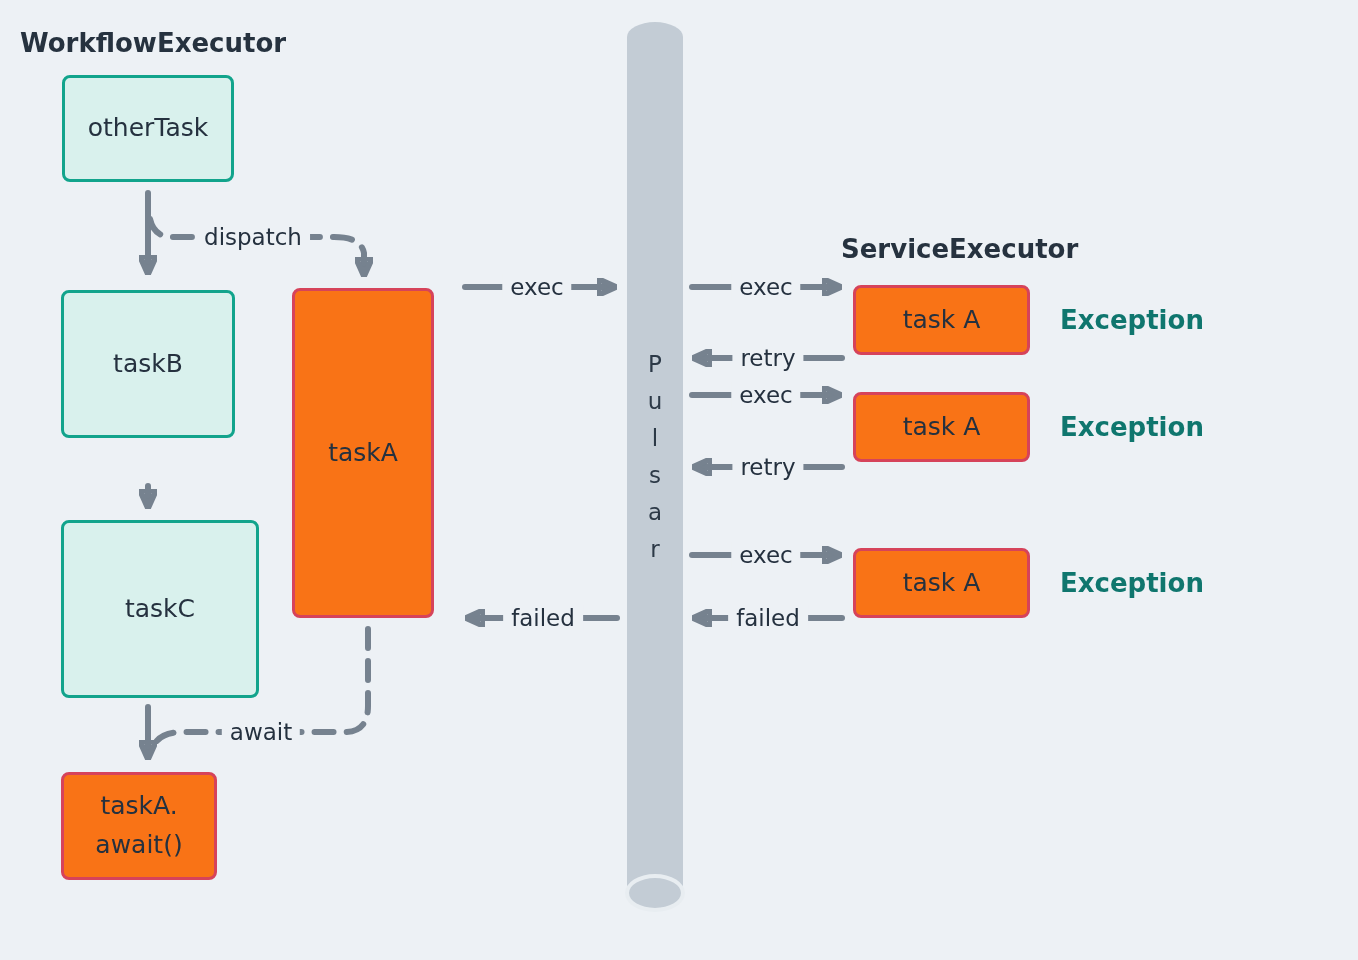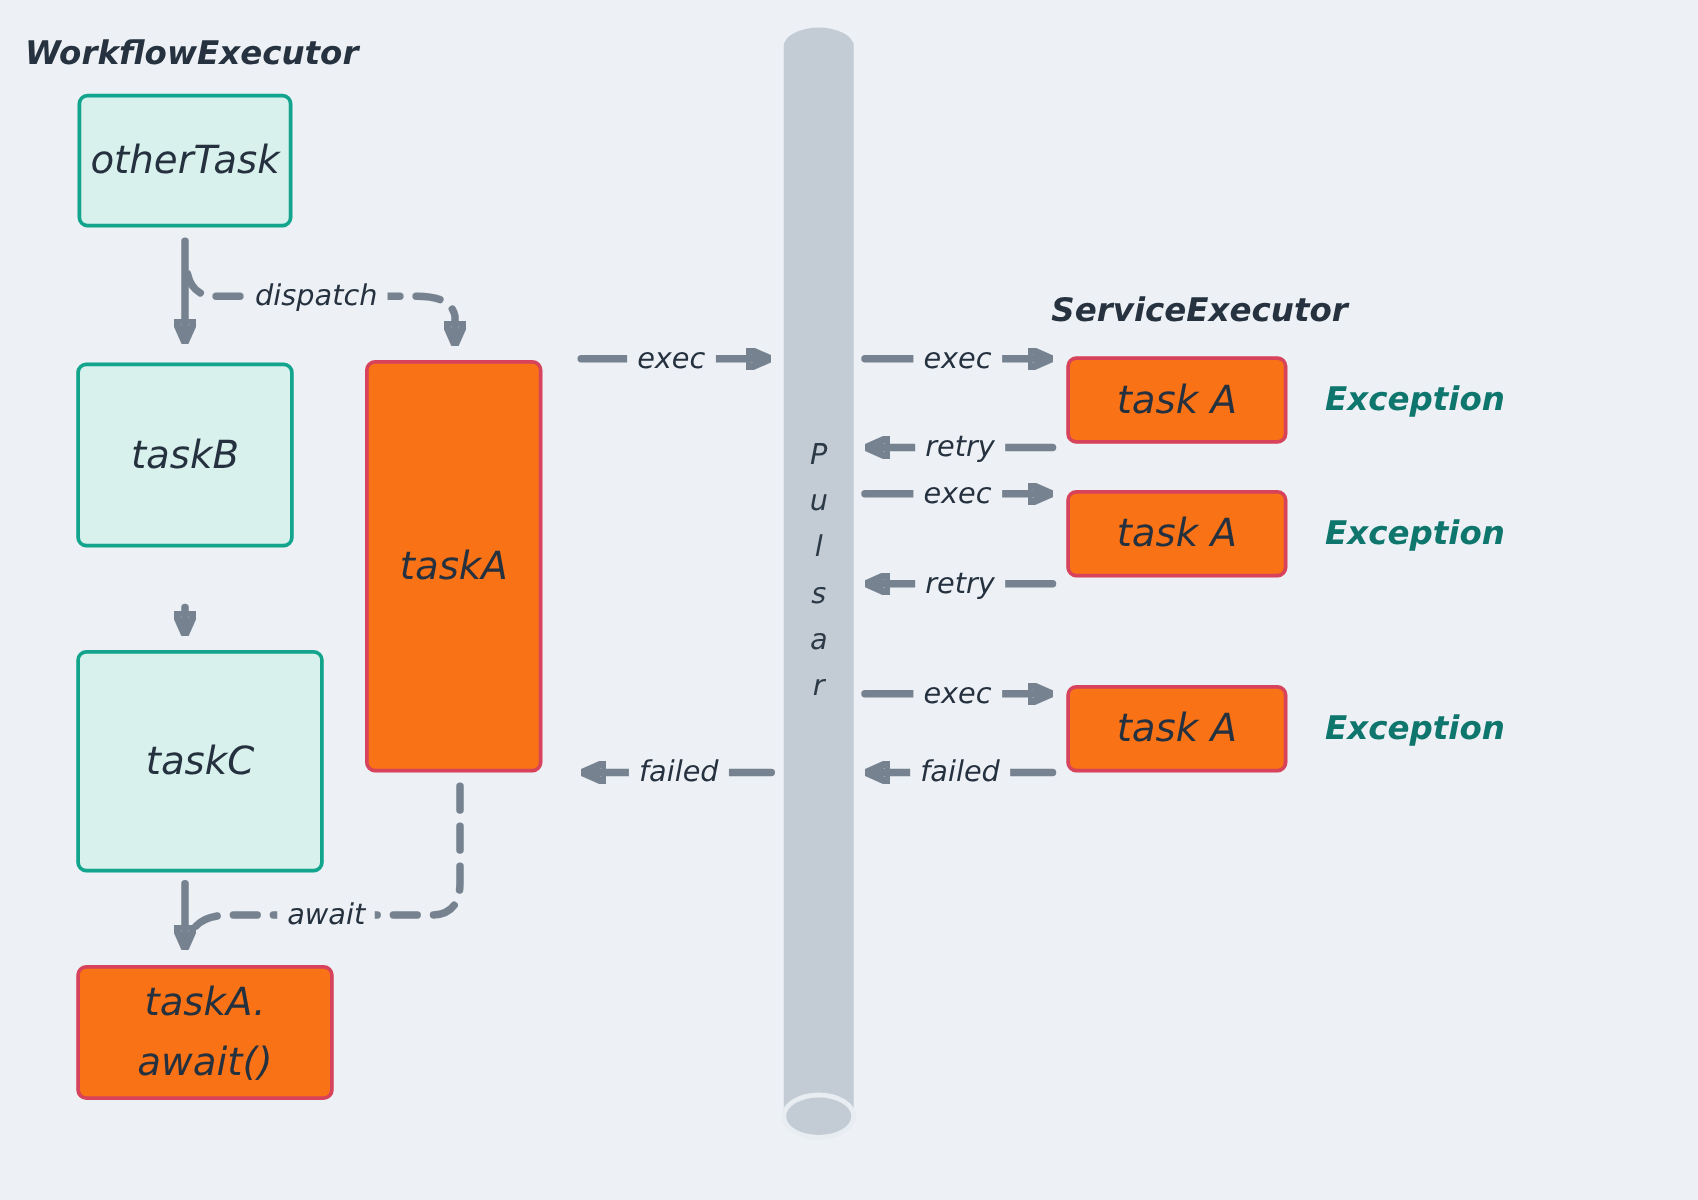--- a/index.html
+++ b/index.html
@@ -1,27 +1,27 @@
 <!DOCTYPE html>
 <html><head>
 <meta charset="utf-8">
 <style>
   html,body{margin:0;padding:0;}
   body{font-family:"DejaVu Sans","Liberation Sans",sans-serif;}
   .canvas{
     position:relative;width:1358px;height:960px;
-    background:#edf1f5;overflow:hidden;font-style:italic;
+    background:#edf1f5;overflow:hidden;
   }
   .arrow-layer{position:absolute;left:0;top:0;width:1358px;height:960px;}
   .arrow-layer path{fill:none;stroke:#76828f;stroke-width:6;stroke-linecap:round;stroke-linejoin:round;}
   .arrow-layer path.dashed{stroke-dasharray:19 13;}
   .box{
     position:absolute;box-sizing:border-box;border-radius:8px;
     display:flex;flex-direction:column;align-items:center;justify-content:center;
-    font-size:31px;color:#25313f;text-align:right;line-height:1.55;
+    font-size:25px;color:#25313f;text-align:right;line-height:1.55;
   }
   .teal{background:#d9f1ed;border:3px solid #12a48c;}
   .pink{background:#f97316;border:3px solid #d6435a;}
   .diagram-title{
     position:absolute;font-size:26px;font-weight:bold;color:#26323f;white-space:nowrap;
   }
   .edge-label{
     position:absolute;transform:translate(-50%,-50%);
     background:#edf1f5;padding:0 8px;font-size:23px;color:#25313f;white-space:nowrap;
   }
@@ -86,21 +86,21 @@
   </div>
 
   <div class="box teal" style="left:61px;top:520px;width:198px;height:178px">
     <span>taskC</span>
   </div>
 
   <div class="box pink" style="left:292px;top:288px;width:142px;height:330px">
     <span>taskA</span>
   </div>
 
-  <div class="box pink" style="left:61px;top:772px;width:206px;height:108px">
+  <div class="box pink" style="left:61px;top:772px;width:156px;height:108px">
     <span>taskA.</span>
     <span>await()</span>
   </div>
 
 
   <span class="edge-label" style="left:253px;top:237px">dispatch</span>
   <span class="edge-label" style="left:537px;top:287px">exec</span>
   <span class="edge-label" style="left:543px;top:618px">failed</span>
   <span class="edge-label" style="left:261px;top:732px">await</span>
   <span class="edge-label" style="left:766px;top:287px">exec</span>

